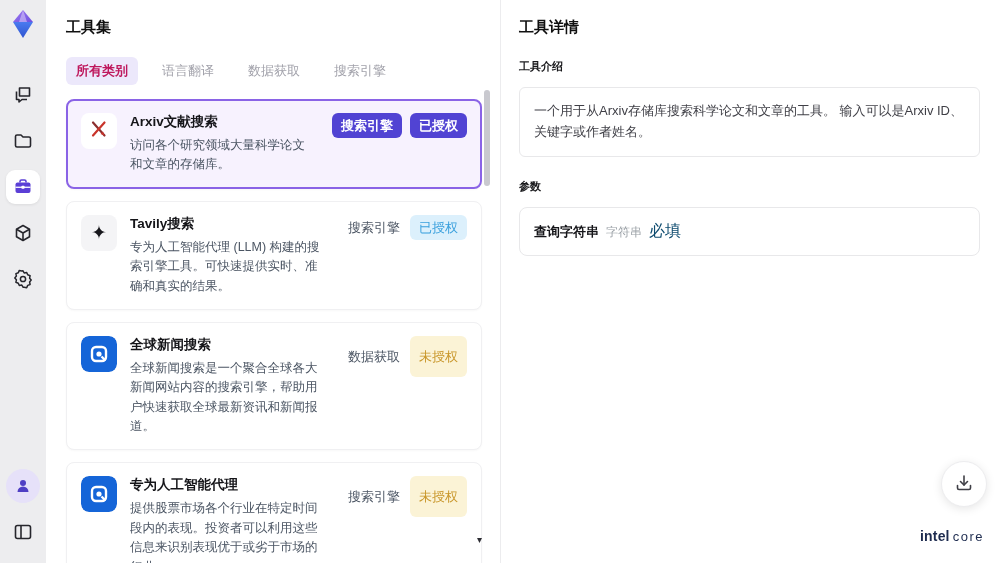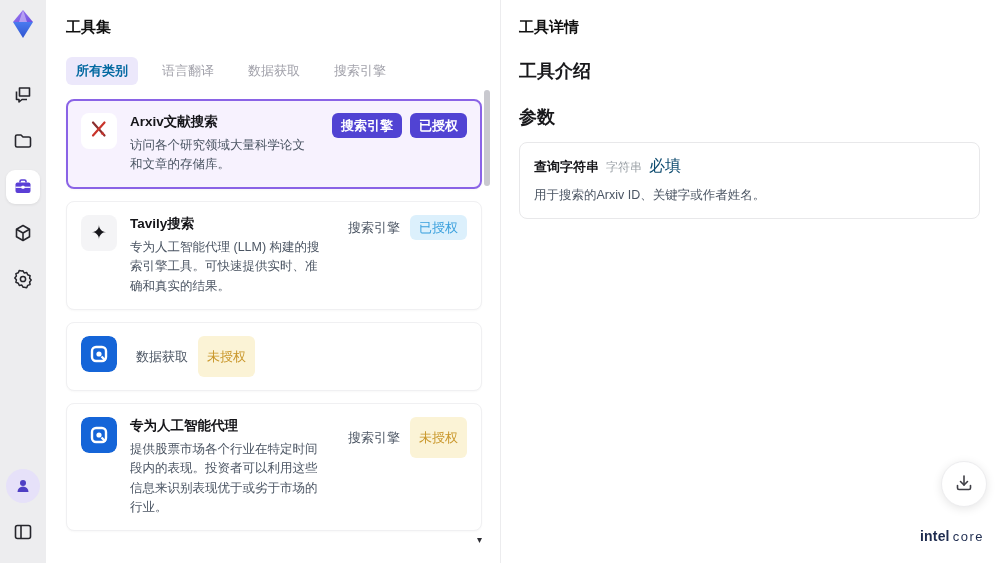--- a/index.html
+++ b/index.html
@@ -13,21 +13,21 @@
   .rail-item.active { background:#ffffff; box-shadow:0 1px 3px rgba(0,0,0,.08); }
   .rail-item svg { display:block; }
   .rail-spacer { flex:1; }
   .rail-item.user { background:#e6e1f9; border-radius:50%; }
 
   
   .list-pane { position:absolute; left:46px; top:0; width:452px; height:563px; background:#fff; padding:18px 0 0 20px; }
   .page-title { font-size:15px; font-weight:700; color:#111; }
   .tabs { display:flex; align-items:center; gap:14px; margin-top:20px; }
   .tab { font-size:13px; color:#a1a1aa; background:none; border:none; padding:5px 10px; border-radius:6px; cursor:pointer; font-family:inherit; }
-  .tab.active { background:#ece8fb; color:#0369a1; font-weight:600; }
+  .tab.active { background:#ece8fb; color:#be185d; font-weight:600; }
 
   .cards { margin-top:14px; width:416px; }
   .tool-card { display:flex; align-items:flex-start; gap:13px; background:#fff; border:1px solid #f0f0f2; border-radius:8px; padding:13px 14px; margin-bottom:12px; cursor:pointer; box-shadow:0 1px 2px rgba(0,0,0,.03); }
   .tool-card.selected { background:#f7f2fe; border:2px solid #8a63e6; padding:12px 13px; }
   .tool-icon { width:36px; height:36px; border-radius:8px; background:#f4f4f6; flex:none; display:flex; align-items:center; justify-content:center; overflow:hidden; }
   .tool-card.selected .tool-icon { background:#ffffff; }
   .tool-icon .tile-blue { width:36px; height:36px; border-radius:8px; background:#1565d8; display:flex; align-items:center; justify-content:center; }
   .tool-icon .star-glyph { font-size:19px; color:#17171c; line-height:1; }
   .tool-text { flex:1; min-width:0; }
   .tool-name { font-size:13.5px; font-weight:700; color:#151519; }
@@ -40,21 +40,21 @@
   .status.unauthorized { background:#fbf3d6; color:#c9972b; padding:14px 9px; }
 
   
   .scrollbar { position:absolute; left:484px; top:90px; bottom:4px; width:6px; }
   .scroll-thumb { width:6px; height:96px; border-radius:3px; background:#c9c9cf; }
   .scroll-hint { position:absolute; left:477px; top:534px; font-size:10px; color:#2d2d33; }
 
   
   .detail-pane { position:absolute; left:500px; right:0; top:0; bottom:0; border-left:1px solid #ececee; background:#fff; padding:18px 20px 0 18px; }
   .detail-title { font-size:15px; font-weight:700; color:#111; }
-  .section-heading { font-size:18px; font-weight:700; color:#18181b; margin-top:22px; }
+  .section-heading { font-size:11px; font-weight:700; color:#18181b; margin-top:22px; }
   .info-box { border:1px solid #e8e8ea; border-radius:6px; background:#fff; padding:13px 14px; margin-top:13px; font-size:13px; color:#3f3f46; line-height:1.6; }
   .param-box { border:1px solid #e8e8ea; border-radius:8px; background:#fff; padding:13px 14px; margin-top:13px; }
   .param-head { display:flex; align-items:baseline; gap:7px; }
   .param-name { font-size:13px; font-weight:700; color:#151519; }
   .param-type { font-size:12px; color:#9aa0a6; }
   .param-required { font-size:16px; color:#0c4a6e; }
   .param-desc { font-size:12.5px; color:#4b5563; margin-top:9px; line-height:1.5; }
 
   
   .fab { position:absolute; right:13px; bottom:56px; width:46px; height:46px; border-radius:50%; background:#fff; border:1px solid #ededef; box-shadow:0 2px 10px rgba(0,0,0,.10); display:flex; align-items:center; justify-content:center; cursor:pointer; }
@@ -199,20 +199,24 @@
 
           <span class="tile-blue">
             <svg width="20" height="20" viewBox="0 0 20 20" fill="none">
               <rect x="3" y="3" width="14" height="14" rx="4" stroke="#ffffff" stroke-width="2.4"></rect>
               <circle cx="10" cy="10" r="2.6" fill="#ffffff"></circle>
               <line x1="12.5" y1="12.5" x2="16.5" y2="16.5" stroke="#ffffff" stroke-width="2.4"></line>
             </svg>
           </span>
 
         </div>
+        <div class="tool-text">
+          <div class="tool-name">全球新闻搜索</div>
+          <div class="tool-desc">全球新闻搜索是一个聚合全球各大新闻网站内容的搜索引擎，帮助用户快速获取全球最新资讯和新闻报道。</div>
+        </div>
         <div class="tool-badges">
           <span class="cat plain">数据获取</span>
           <span class="status unauthorized">未授权</span>
         </div>
       </div>
       <div class="tool-card">
         <div class="tool-icon">
 
           <span class="tile-blue">
             <svg width="20" height="20" viewBox="0 0 20 20" fill="none">
@@ -237,29 +241,31 @@
 
 <div class="scrollbar">
   <div class="scroll-thumb"></div>
 </div>
 <div class="scroll-hint">▾</div>
 
 <section class="detail-pane">
   <h2 class="detail-title">工具详情</h2>
 
   <h3 class="section-heading">工具介绍</h3>
+  <div class="info-box">
+    <span>一个用于从Arxiv存储库搜索科学论文和文章的工具。 输入可以是Arxiv ID、关键字或作者姓名。</span>
+  </div>
 
   <h3 class="section-heading">参数</h3>
   <div class="param-box">
     <div class="param-head">
       <span class="param-name">查询字符串</span>
       <span class="param-type">字符串</span>
       <span class="param-required">必填</span>
     </div>
-    <div class="param-desc">用于搜索的Arxiv ID、关键字或作者姓名。</div>
   </div>
 </section>
 
 <button class="fab">
   <span>
     <svg width="20" height="20" viewBox="0 0 20 20" fill="none" stroke="#3f3f46" stroke-width="1.6" stroke-linecap="round" stroke-linejoin="round">
       <line x1="10" y1="3" x2="10" y2="12"></line>
       <polyline points="6.5,8.5 10,12 13.5,8.5"></polyline>
       <path d="M3.5 12.5v2.5a1.5 1.5 0 0 0 1.5 1.5h10a1.5 1.5 0 0 0 1.5-1.5v-2.5"></path>
     </svg>

